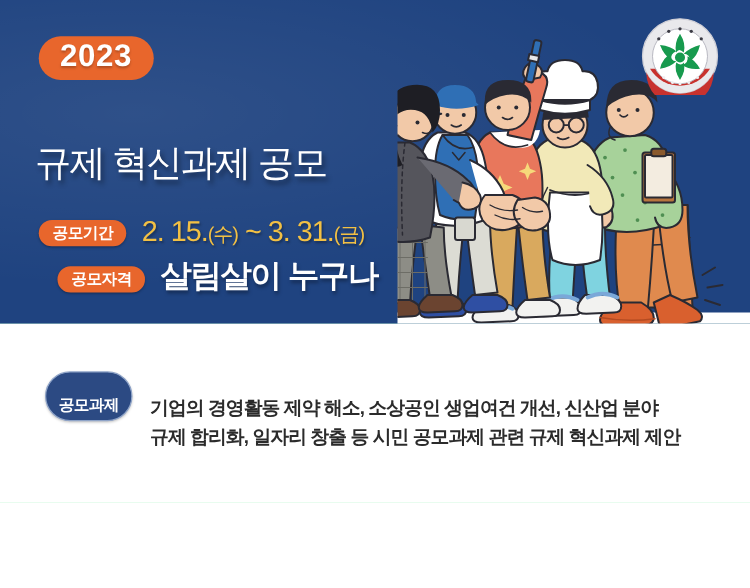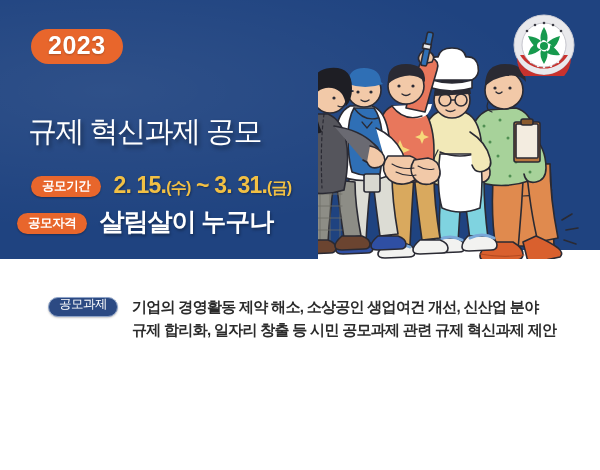--- a/index.html
+++ b/index.html
@@ -44,30 +44,30 @@
     position:absolute;left:28px;top:117px;
     color:#ffffff;font-size:29px;font-weight:normal;
     letter-spacing:-1.5px;line-height:1;white-space:nowrap;
     text-shadow:2px 3px 4px rgba(0,0,0,.45);
     text-align:right;
   }
 
   
   .hero-row{position:absolute;display:flex;align-items:flex-end;white-space:nowrap;}
   .hero-row.r1{left:31px;top:174px;}
-  .hero-row.r2{left:17px;top:209px;}
+  .hero-row.r2{left:46px;top:209px;}
 
   .pill-orange{
     background:#e8662c;color:#fff;border-radius:999px;
     font-size:12.5px;font-weight:bold;letter-spacing:-.4px;
     padding:4px 11px 5px;line-height:1;
     box-shadow:0 1px 2px rgba(0,0,0,.3);
   }
   .date-text{
-    margin-left:12px;color:#f2c044;font-size:23px;font-weight:bold;
+    margin-left:12px;color:#f2c044;font-size:23px;font-weight:normal;
     letter-spacing:-.8px;line-height:1;
     text-shadow:1px 1px 2px rgba(0,0,0,.35);
   }
   .date-text .paren{font-size:16px;}
   .elig-text{
     margin-left:12px;color:#ffffff;font-size:25px;font-weight:bold;
     letter-spacing:-1px;line-height:1;
     text-shadow:1px 2px 3px rgba(0,0,0,.35);
   }
 
@@ -85,38 +85,37 @@
     background:#ffffff;
   }
   .info-row{position:absolute;display:flex;align-items:flex-start;}
   .info-row.rA{left:36px;top:36px;}
   .info-row.rB{left:36px;top:95px;}
   .info-row.rC{left:36px;top:151px;}
 
   .pill-navy{
     flex:0 0 auto;
     background:#2c4a83;color:#fff;border-radius:999px;
-    font-size:12.5px;font-weight:normal;letter-spacing:-.5px;
-    padding:0 10px 5px;line-height:1;
+    font-size:12.5px;font-weight:bold;letter-spacing:-.5px;
+    padding:20px 10px 5px;line-height:1;
     border:1.5px solid #8fa4c8;
     box-shadow:0 1px 2px rgba(0,0,0,.22);
     margin-top:2px;
-    margin-left:12px;
   }
   .pill-orange2{
     flex:0 0 auto;
     background:#e8662c;color:#fff;border-radius:999px;
     font-size:12.5px;font-weight:bold;letter-spacing:1.5px;
     padding:20px 10px 5px 12px;line-height:1;
     box-shadow:0 1px 2px rgba(0,0,0,.22);
     margin-top:2px;
   }
   .info-lines{
     margin-left:14px;color:#2b2b2b;
-    font-size:15px;font-weight:bold;letter-spacing:-.7px;line-height:1.55;
+    font-size:15px;font-weight:bold;letter-spacing:-.7px;line-height:1.55;margin-top:20px;
   }
   .info-lines.mail{font-size:15.5px;}
   .info-lines .indent{display:inline-block;width:56px;}
   .tri{font-size:12px;vertical-align:1px;}
   .mailaddr{letter-spacing:-.2px;}
 </style>
 </head>
 <body>
 
 <div class="poster">

